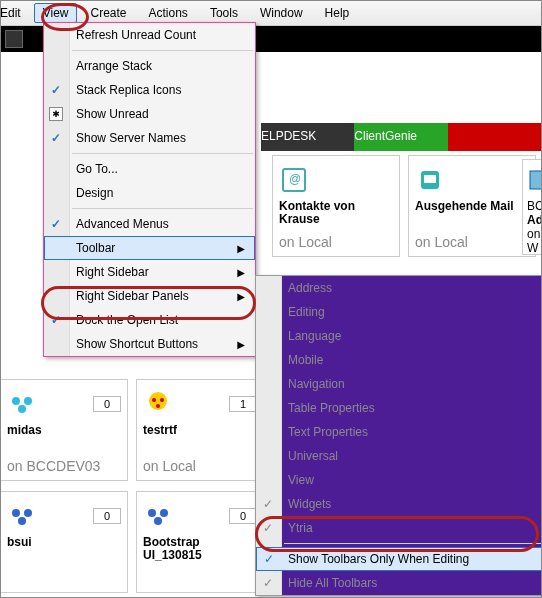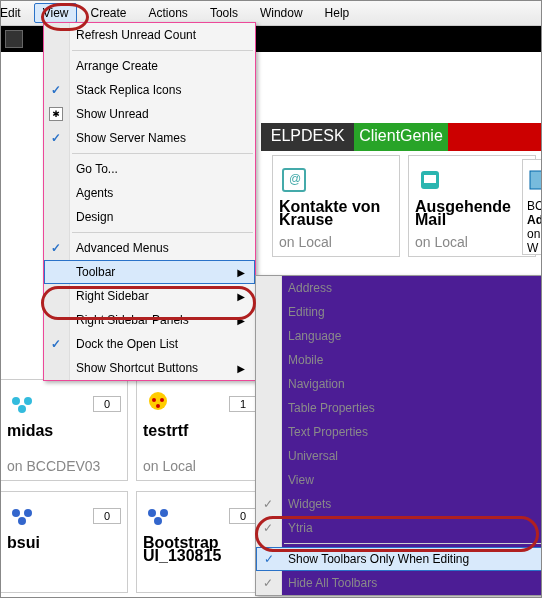--- a/index.html
+++ b/index.html
@@ -6,21 +6,21 @@
 body { width: 542px; height: 598px; background: #fff; overflow: hidden; position: relative; border: 1px solid #888; }
 
 .menubar { display: flex; align-items: center; background: linear-gradient(#f8f8f8, #e8e8e8); border-bottom: 1px solid #ccc; padding: 2px 6px; gap: 4px; }
 .menubar-item { padding: 3px 9px; cursor: pointer; }
 .menubar-item.active { border: 1px solid #2a72c8; background: #d8e9fb; border-radius: 2px; padding: 2px 8px; }
 
 .black-bar { height: 26px; background: #000; position: relative; }
 .black-bar::before { content:''; position:absolute; left:4px; top:4px; width:16px; height:16px; border:1px solid #666; background:#333; }
 
 .tabstrip { position:absolute; top:70px; right:0; left:260px; height:28px; display:flex; }
-.tab { flex:1; text-align:center; color:#fff; line-height:26px; font-size:16px; }
+.tab { flex:1; color:#fff; line-height:26px; font-size:12px; }
 .tab.dark { background:#333; }
 .tab.green { background:#28a428; }
 .tab.red { background:#c00; }
 
 
 .dropdown { position: absolute; top: 21px; left: 42px; width: 213px; background: #f4f4f4; border: 1px solid #ec4899; box-shadow: 2px 2px 4px rgba(0,0,0,.3); }
 .dropdown-inner { position:relative; }
 .gutter { position:absolute; left:0; top:0; bottom:0; width:26px; background:#eaeaea; border-right:1px solid #ddd; }
 .drow { position:relative; padding: 5px 10px 5px 32px; display:flex; align-items:center; cursor:default; }
 .drow.disabled { color:#9a9a9a; }
@@ -36,21 +36,21 @@
 .srow { position:relative; padding:5px 10px 5px 32px; color:#8a8a8a; cursor:default; }
 .srow.hl { background:#d8e9fb; border:1px solid #2a72c8; padding:4px 9px 4px 31px; color:#000; }
 .scheck { position:absolute; left:7px; color:#888; }
 .scheck.blue { color:#2a72c8; }
 
 
 .tiles { position:absolute; top:154px; left:-5px; right:0; display:grid; grid-template-columns:repeat(4,128px); grid-auto-rows:102px; gap:10px 8px; padding:0 4px; }
 .tile { background:#fff; border:1px solid #ccc; padding:6px; display:flex; flex-direction:column; position:relative; }
 .tile .iconrow { display:flex; align-items:center; gap:6px; height:36px; }
 .tile .count { margin-left:auto; border:1px solid #bbb; padding:1px 10px; font-size:11px; }
-.tile .title { font-weight:bold; font-size:16px; margin-top:2px; line-height:13px; }
+.tile .title { font-weight:bold; font-size:12px; margin-top:2px; line-height:13px; }
 .tile .loc { color:#888; font-size:14px; margin-top:auto; }
 
 .icon-svg { width:30px; height:30px; }
 
 
 .ring { position:absolute; border:3px solid #b02020; border-radius:50%/60%; pointer-events:none; }
 .ring1 { top:2px; left:40px; width:48px; height:28px; }
 .ring2 { top:285px; left:40px; width:215px; height:34px; border-radius:20px; }
 .ring3 { top:515px; left:254px; width:284px; height:36px; border-radius:20px; }
 
@@ -171,40 +171,37 @@
 </div>
 
 <div class="dropdown">
   <div class="dropdown-inner">
     <div class="gutter"></div>
     <div class="drow">
         <span>Refresh Unread Count</span>
       </div>
     <div class="dsep"></div>
     <div class="drow">
-        <span>Arrange Create</span>
+        <span>Arrange Stack</span>
       </div>
     <div class="drow">
         <span class="check">✓</span>
         <span>Stack Replica Icons</span>
       </div>
     <div class="drow">
         <span class="unkn">✱</span>
         <span>Show Unread</span>
       </div>
     <div class="drow">
         <span class="check">✓</span>
         <span>Show Server Names</span>
       </div>
     <div class="dsep"></div>
     <div class="drow">
         <span>Go To...</span>
-      </div>
-    <div class="drow">
-        <span>Agents</span>
       </div>
     <div class="drow">
         <span>Design</span>
       </div>
     <div class="dsep"></div>
     <div class="drow">
         <span class="check">✓</span>
         <span>Advanced Menus</span>
       </div>
     <div class="drow hover">

